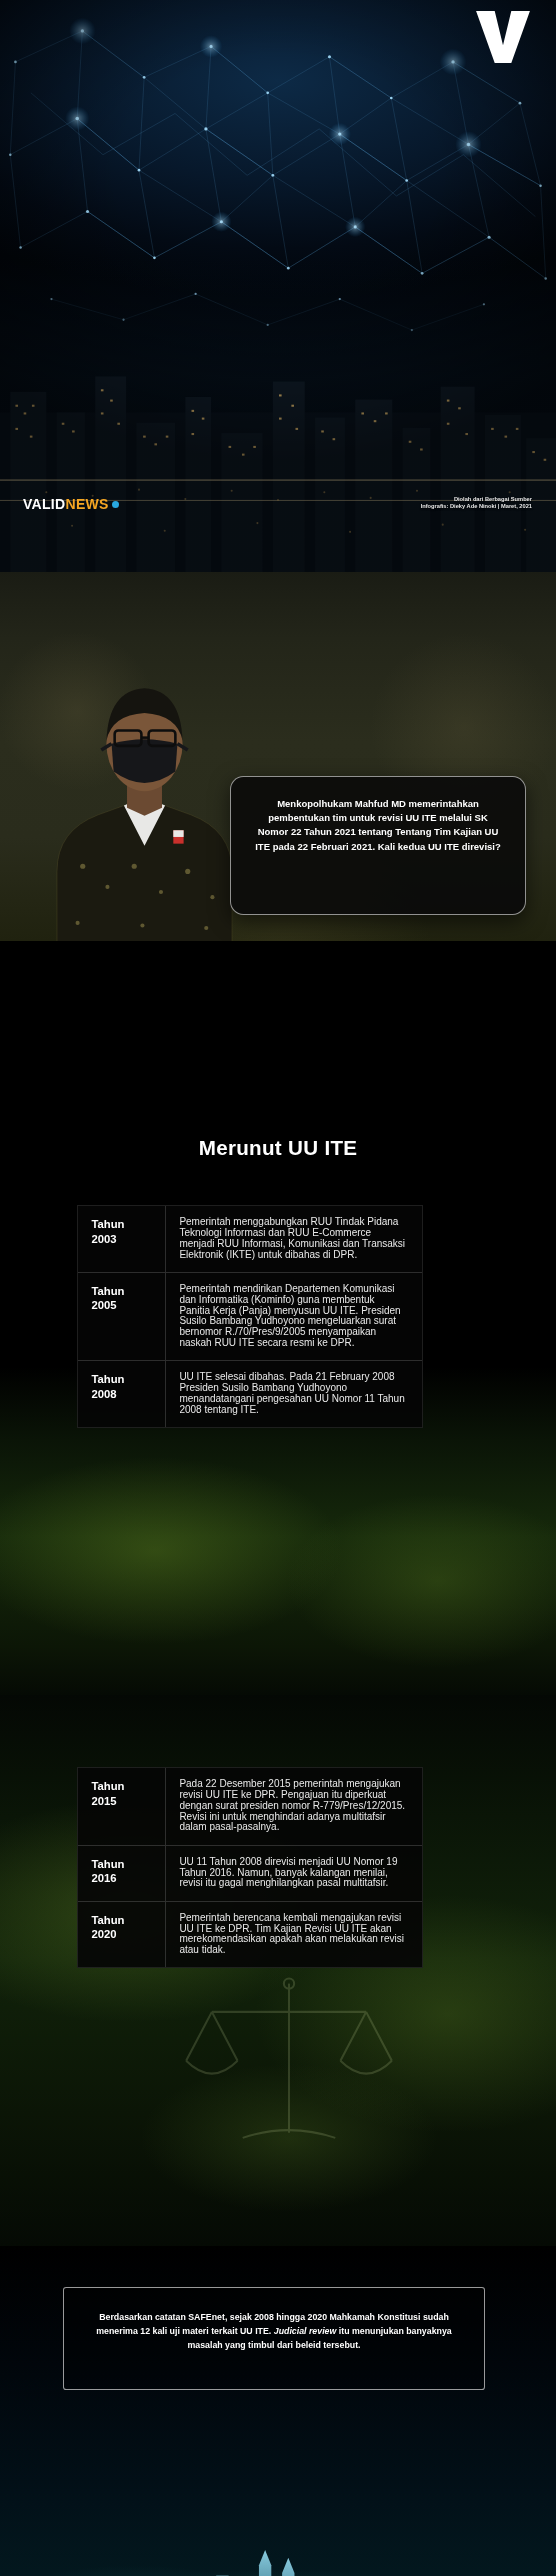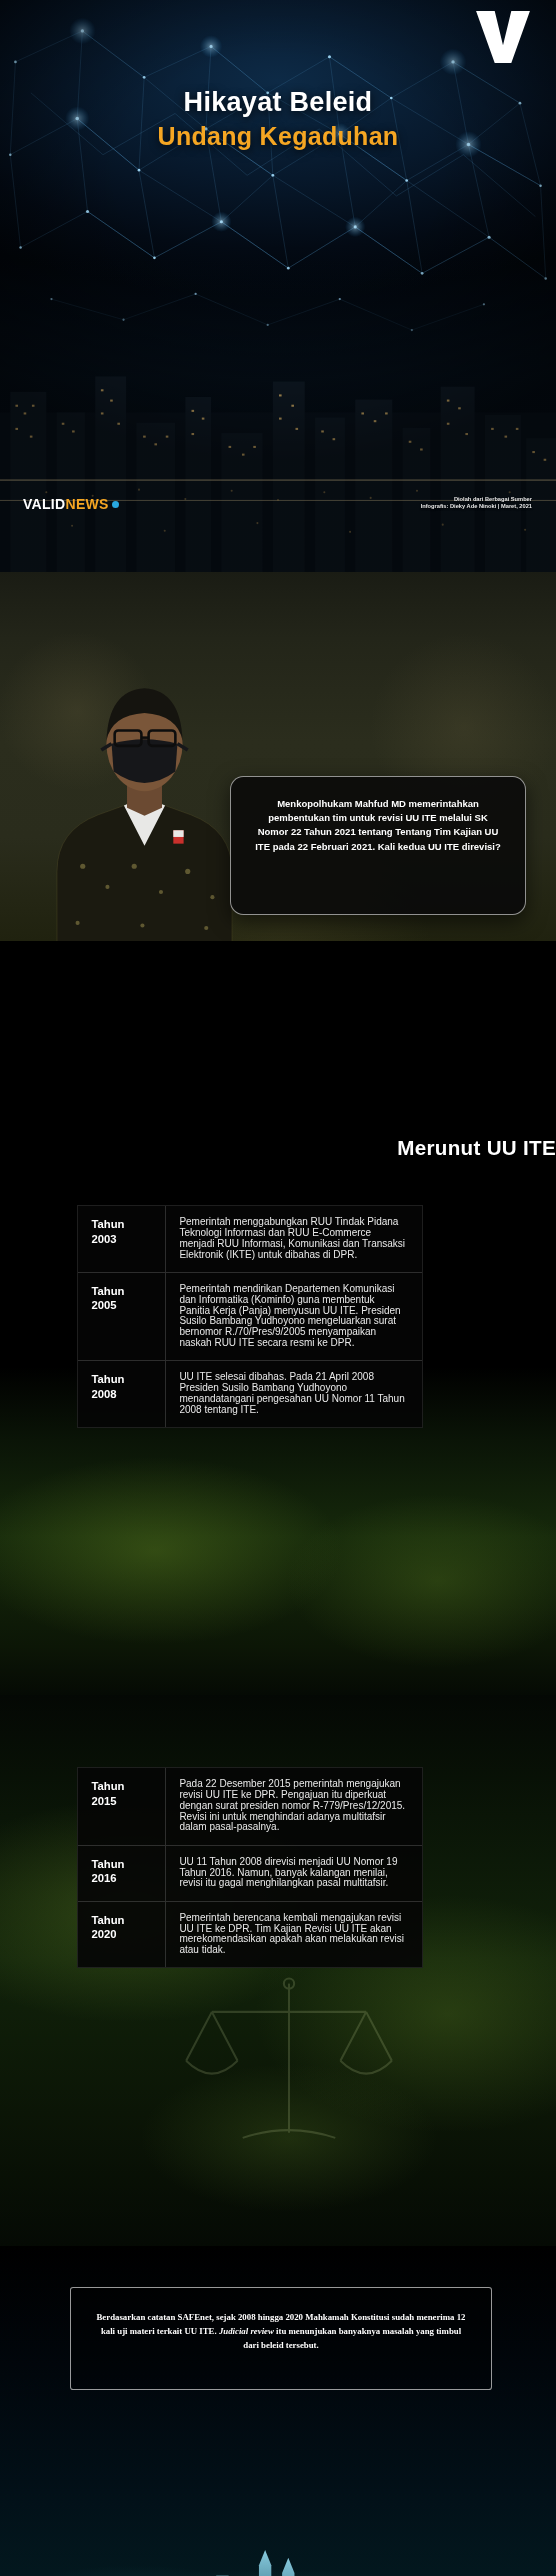--- a/index.html
+++ b/index.html
@@ -107,21 +107,21 @@
     background:
       linear-gradient(180deg, #000000 0%, #000000 46%, #0a1407 58%, #16290b 74%, #0c1606 92%, #050a04 100%);
   }
   .tl1-glow {
     position: absolute; left: 0; top: 309px; width: 556px; height: 299px;
     background:
       radial-gradient(ellipse 268px 134px at 155px 155px, rgba(120,160,40,.30), rgba(0,0,0,0) 70%),
       radial-gradient(ellipse 216px 124px at 438px 185px, rgba(110,150,40,.26), rgba(0,0,0,0) 70%);
   }
   .tl-heading {
-    position: absolute; left: 0; top: 49px; width: 556px; text-align: right;
+    position: absolute; left: 0; top: 49px; width: 556px; text-align: center;
     color: #ffffff; font-size: 20.6px; font-weight: bold; letter-spacing: 0.3px;
   }
   .tl-table {
     position: absolute; left: 77px; width: 346px;
     background: rgba(5,5,5,.92);
     border: 0.5px solid rgba(255,255,255,.10);
   }
   .tl-row { display: flex; border-bottom: 0.5px solid rgba(255,255,255,.16); }
   .tl-row:last-child { border-bottom: none; }
   .tl-year {
@@ -156,28 +156,27 @@
     background:
       linear-gradient(180deg, #000000 0%, #01060b 22%, #021018 46%, #031a20 66%, #02252a 82%, #031d22 100%);
   }
   .foot-aurora {
     position: absolute; left: 0; top: 129px; width: 556px; height: 268px;
     background:
       radial-gradient(ellipse 361px 103px at 278px 268px, rgba(30,180,160,.30), rgba(0,0,0,0) 72%),
       radial-gradient(ellipse 216px 72px at 134px 242px, rgba(25,150,140,.22), rgba(0,0,0,0) 72%);
   }
   .foot-box {
-    position: absolute; left: 70px; top: 41px; width: 422px; height: 103px;
+    position: absolute; left: 63px; top: 41px; width: 422px; height: 103px;
     border: 1px solid rgba(255,255,255,.60);
     border-radius: 3.1px;
     padding: 21.6px 24px;
     color: #ffffff; font-size: 8.8px; line-height: 14.4px; font-weight: bold;
     text-align: center;
     background: rgba(0,0,0,.30);
-    font-family: Liberation Serif, serif;
   }
   .foot-box em { font-style: italic; }
   .foot-city { position: absolute; left: 0; top: 242px; width: 556px; height: 294px; }
 
   svg { display: block; }
 </style>
 </head>
 <body>
 
 <div class="page">
@@ -345,24 +344,20 @@
         </g>
       </svg>
     </div>
 
     <div class="hero-vignette"></div>
 
     <svg class="logo-v" viewBox="0 0 112 108">
       <polygon points="4,4 40,4 56,70 72,4 108,4 72,104 40,104" fill="#ffffff"></polygon>
     </svg>
 
-    <div class="hero-titles">
-      <div class="hero-title-1">Hikayat Beleid</div>
-      <div class="hero-title-2">Undang Kegaduhan</div>
-    </div>
 
     <div class="valid-logo">
       <span class="w">VALID</span><span class="y">NEWS</span><span class="valid-dot"></span>
     </div>
 
     <div class="hero-credit">
       <div>Diolah dari Berbagai Sumber</div>
       <div>Infografis: Dieky Ade Ninoki | Maret, 2021</div>
     </div>
   </section>
@@ -445,21 +440,21 @@
           <div>2005</div>
         </div>
         <div class="tl-desc">Pemerintah mendirikan Departemen Komunikasi dan Informatika (Kominfo) guna membentuk Panitia Kerja (Panja) menyusun UU ITE. Presiden Susilo Bambang Yudhoyono mengeluarkan surat bernomor R./70/Pres/9/2005 menyampaikan naskah RUU ITE secara resmi ke DPR.</div>
       </div>
 
       <div class="tl-row">
         <div class="tl-year">
           <div>Tahun</div>
           <div>2008</div>
         </div>
-        <div class="tl-desc">UU ITE selesai dibahas. Pada 21 April 2008 Presiden Susilo Bambang Yudhoyono menandatangani pengesahan UU Nomor 11 Tahun 2008 tentang ITE.</div>
+        <div class="tl-desc">UU ITE selesai dibahas. Pada 21 February 2008 Presiden Susilo Bambang Yudhoyono menandatangani pengesahan UU Nomor 11 Tahun 2008 tentang ITE.</div>
       </div>
 
     </div>
   </section>
 
   <section class="sec-tl2">
     <div class="tl2-glow"></div>
 
     <svg style="position:absolute;left:155px;top:268px;width:268px;height:216px;opacity:.35" viewBox="0 0 520 420">
       <g fill="none" stroke="#c8d89a" stroke-width="4" opacity=".55">

